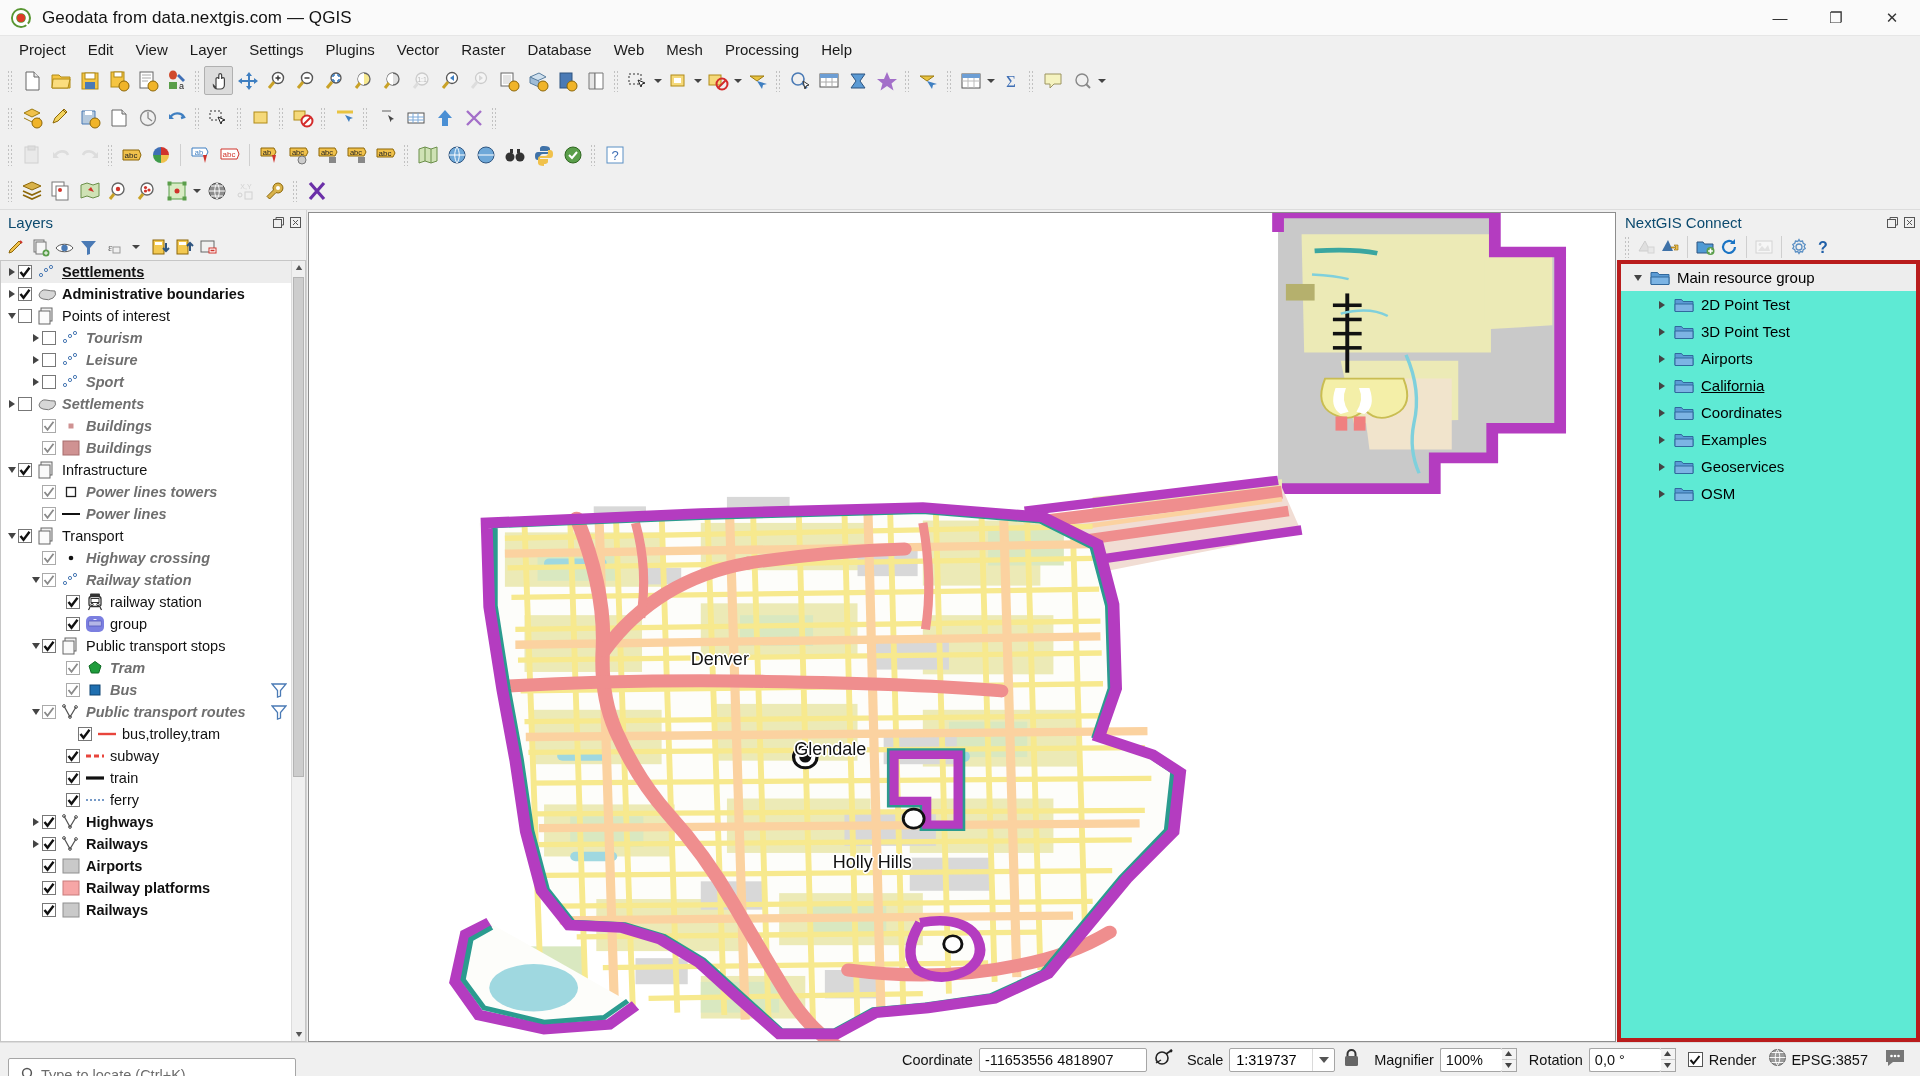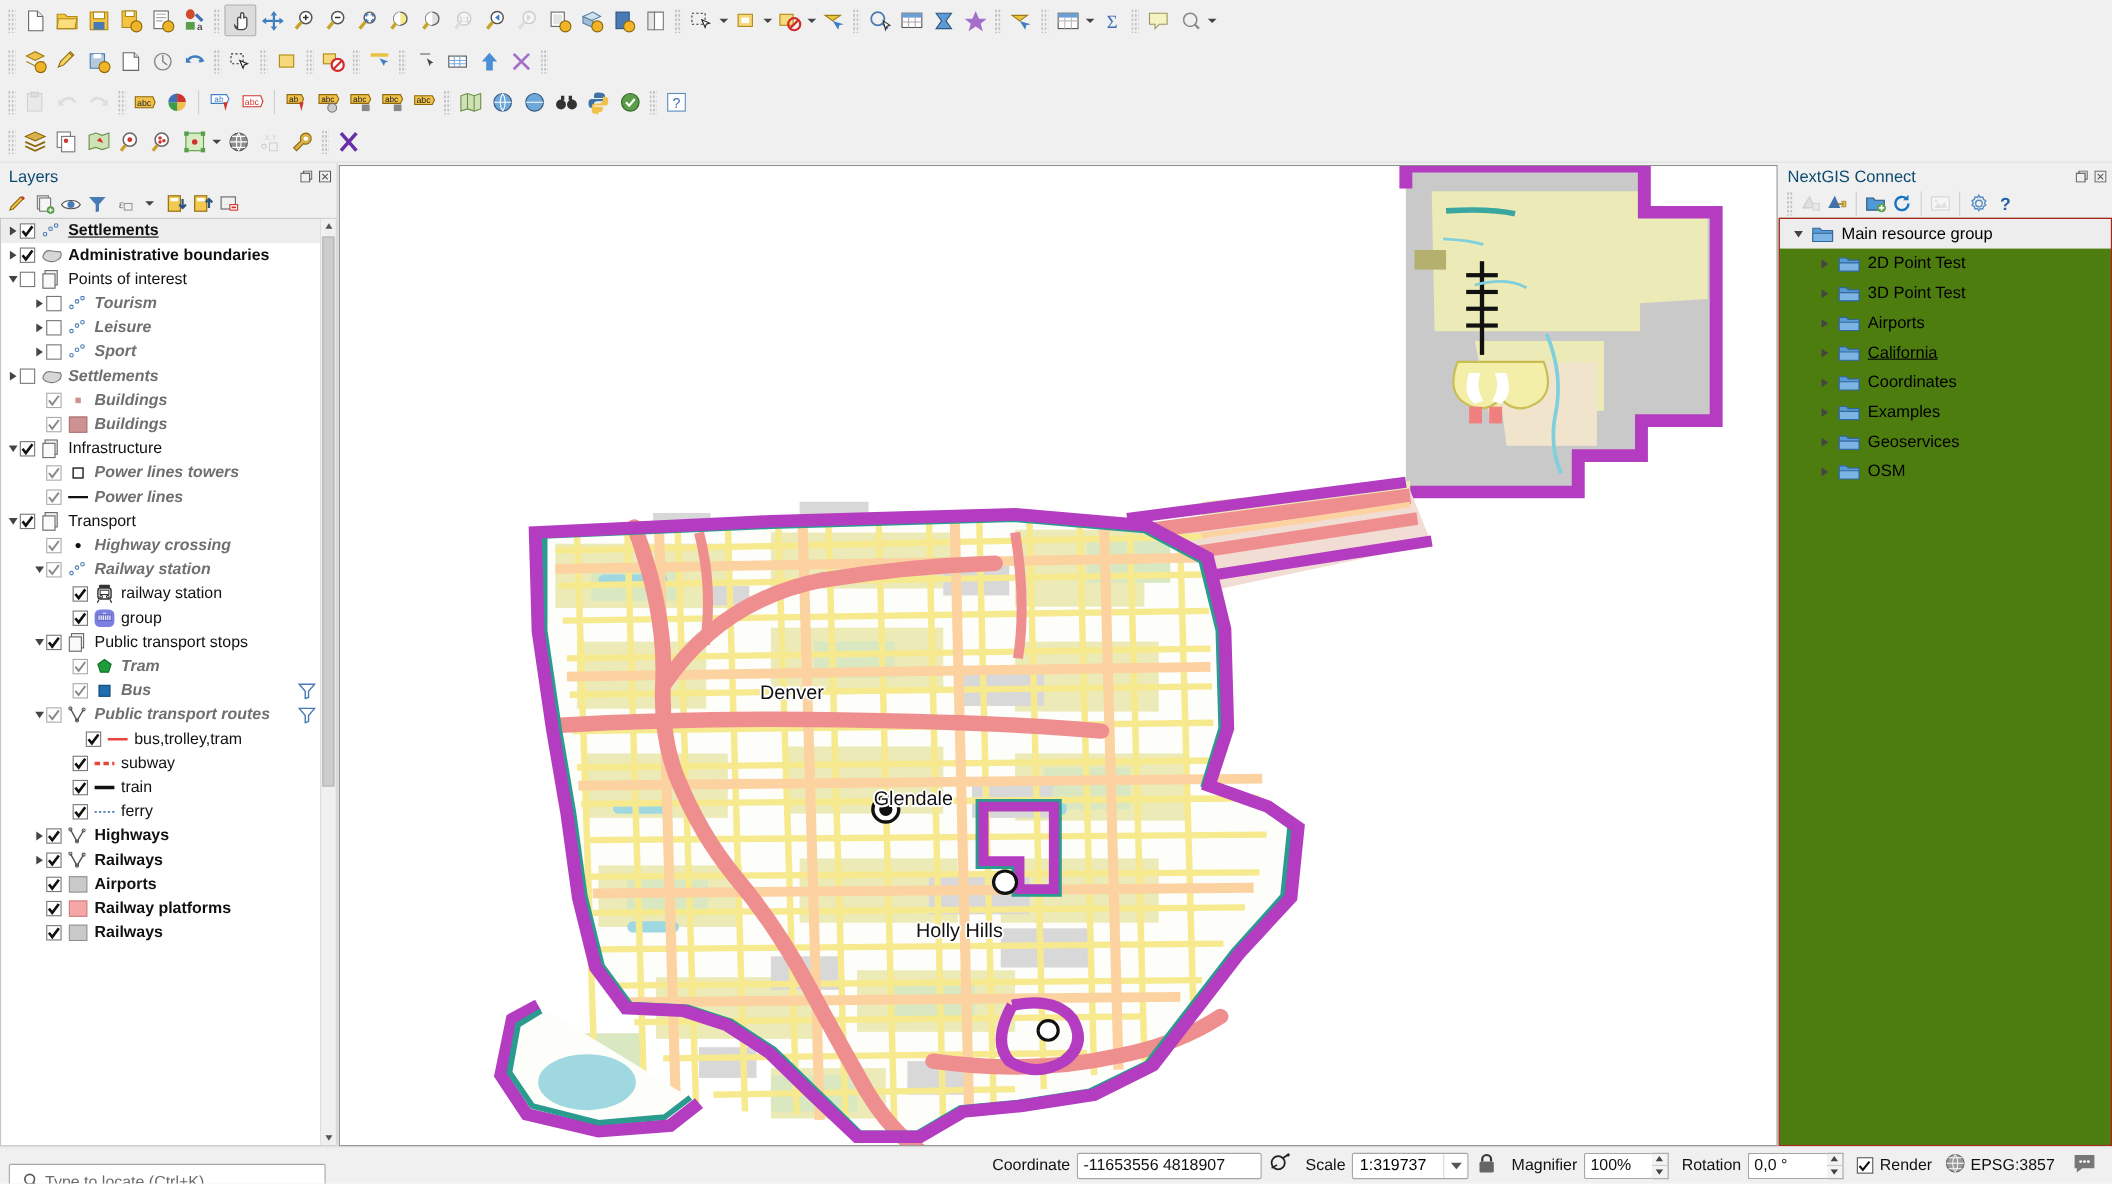--- a/index.html
+++ b/index.html
@@ -80,21 +80,21 @@
 
   
   .map-wrap { flex:1; min-width:0; display:flex; flex-direction:column; padding:2px 1px 0 1px; }
   .map { flex:1; background:#fff; border:1px solid #8d8d8d; position:relative; overflow:hidden; }
   .map svg { display:block; width:100%; height:100%; }
   .maplabel { position:absolute; font-family:"Liberation Sans", sans-serif; font-size:18px; color:#111;
     text-shadow: -1.6px 0 #fff, 1.6px 0 #fff, 0 -1.6px #fff, 0 1.6px #fff, -1.2px -1.2px #fff, 1.2px 1.2px #fff, 1.2px -1.2px #fff, -1.2px 1.2px #fff; white-space:nowrap;}
 
   
   .ngc-panel { width:303px; flex:none; }
-  .ngc-tree { flex:1; background:#4d7c0f; border:1px solid #b91c1c; overflow:hidden; }
+  .ngc-tree { flex:1; background:#5eead4; border:4px solid #b91c1c; overflow:hidden; }
   .nrow { height:27px; display:flex; align-items:center; font-size:15px; padding-right:4px; white-space:nowrap;}
   .nrow.sel { background:#ededed; }
   .folder { width:20px;height:16px;margin-right:7px;flex:none; }
 
   
   .status { height:34px; background:#f0f0f0; display:flex; align-items:center; flex:none; border-top:1px solid #dcdcdc; gap:0; }
   .locator { width:288px; height:24px; margin-left:8px; background:#fff; border:1px solid #a6a6a6; border-radius:2px;
              display:flex; align-items:center; padding:16px 6px; flex:none;margin-top:31px; }
   .locator span { color:#6c6c6c; font-size:14.5px; margin-left:6px; }
   .st-label { font-size:14.5px; color:#111; margin:0 6px; white-space:nowrap; }
@@ -109,21 +109,51 @@
   .spin i { flex:1; display:flex; align-items:center; justify-content:center; }
   .spin i:first-child { border-bottom:1px solid #ccc; }
   .st-check { width:15px;height:15px;border:1px solid #555;background:#fff;display:flex;align-items:center;justify-content:center; }
   .st-sep { flex:1; }
 </style>
 </head>
 <body>
 
 <div class="app">
 
-
+  <div class="titlebar">
+    <div class="title-icon">
+      <svg width="24" height="24" viewBox="0 0 24 24">
+        <circle cx="12" cy="12" r="10" fill="#589632"></circle>
+        <path d="M12 4a8 8 0 1 0 4.6 14.5l2.2 2.2 1.6-1.6-2.2-2.2A8 8 0 0 0 12 4zm0 3.2a4.8 4.8 0 1 1 0 9.6 4.8 4.8 0 0 1 0-9.6z" fill="#fff"></path>
+        <circle cx="12" cy="12" r="4" fill="#e03a28"></circle>
+      </svg>
+    </div>
+    <div class="title-text">Geodata from data.nextgis.com — QGIS</div>
+    <div class="win-btns">
+      <div class="win-btn">—</div>
+      <div class="win-btn">❐</div>
+      <div class="win-btn close">✕</div>
+    </div>
+  </div>
+
+  <div class="menubar" id="menubar">
+      <div class="menu-item">Project</div>
+      <div class="menu-item">Edit</div>
+      <div class="menu-item">View</div>
+      <div class="menu-item">Layer</div>
+      <div class="menu-item">Settings</div>
+      <div class="menu-item">Plugins</div>
+      <div class="menu-item">Vector</div>
+      <div class="menu-item">Raster</div>
+      <div class="menu-item">Database</div>
+      <div class="menu-item">Web</div>
+      <div class="menu-item">Mesh</div>
+      <div class="menu-item">Processing</div>
+      <div class="menu-item">Help</div>
+    </div>
 
   <div class="toolbars">
 
     <div class="toolbar-row">
       <div class="tb-grip"></div>
       <div class="tb-btn">
           <svg width="22" height="22" viewBox="0 0 22 22">
             <path d="M5 2h8l5 5v13H5z" fill="#fff" stroke="#666"></path>
             <path d="M13 2v5h5" fill="#e8e8e8" stroke="#666"></path>
           </svg>

